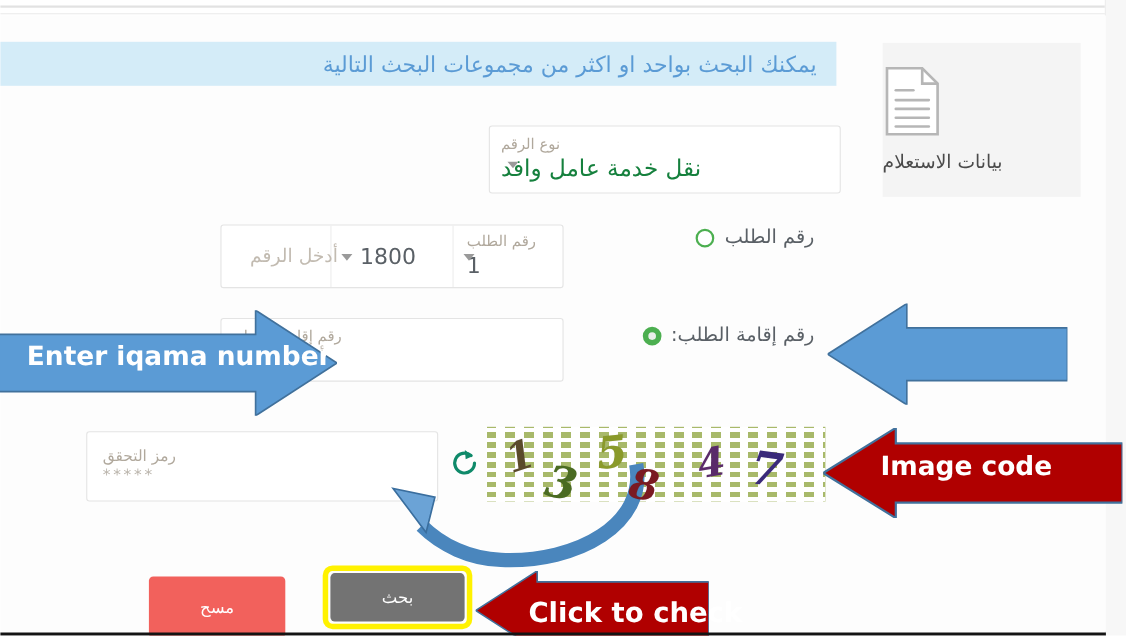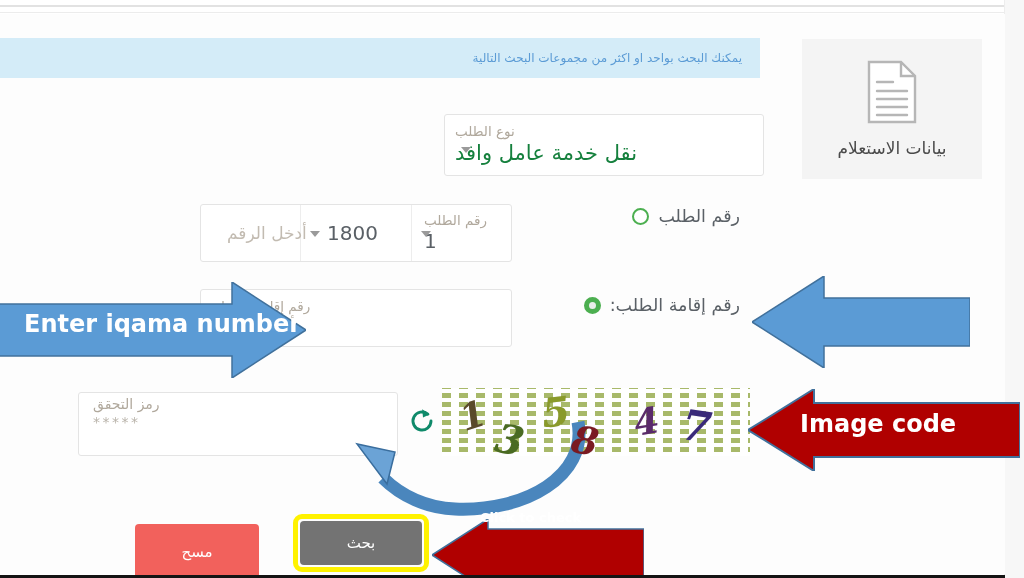--- a/index.html
+++ b/index.html
@@ -57,38 +57,38 @@
     width: 760px;
     height: 40px;
     background: #d4ecf8;
     box-sizing: border-box;
     display: flex;
     align-items: center;
     justify-content: flex-start;
     padding-right: 18px;
   }
   .banner-text {
-    font-size: 12px;
+    font-size: 20px;
     color: #5b9bd5;
     letter-spacing: .2px;
     white-space: nowrap;
   }
 
   
   .side-card {
     position: absolute;
     right: 23px;
     top: 25px;
     width: 180px;
     height: 140px;
     background: #f4f4f4;
     box-sizing: border-box;
     display: flex;
     flex-direction: column;
-    align-items: center;
+    align-items: flex-end;
     justify-content: center;
     gap: 14px;
   }
   .doc-icon { width: 54px; height: 64px; display: block; }
   .side-card-label {
     font-size: 17px;
     color: #4a4a4a;
     white-space: nowrap;
   }
 
@@ -215,21 +215,21 @@
 
   
   .captcha-input {
     left: 78px;
     top: 378px;
     width: 320px;
     height: 64px;
     display: flex;
     flex-direction: column;
     align-items: flex-end;
-    justify-content: flex-start;
+    justify-content: center;
     padding: 3px 14px;
   }
   .captcha-label { font-size: 14px; color: #b0a89c; line-height: 1.2; }
   .captcha-stars {
     font-size: 14px;
     color: #b9b3aa;
     letter-spacing: 2.5px;
     line-height: 1.3;
   }
   .refresh-icon {
@@ -348,21 +348,21 @@
           <line x1="12" y1="39" x2="42" y2="39"></line>
           <line x1="12" y1="47" x2="42" y2="47"></line>
           <line x1="12" y1="55" x2="42" y2="55"></line>
         </g>
       </svg>
       <span class="side-card-label">بيانات الاستعلام</span>
     </div>
 
     <div class="field-box svc-select">
       <span class="caret svc-caret"></span>
-      <span class="field-label">نوع الطلب</span>
+      <span class="field-label">نوع الرقم</span>
       <span class="field-value">نقل خدمة عامل وافد</span>
     </div>
 
     <div class="radio-opt radio-1">
       <span class="radio-label">رقم الطلب</span>
       <span class="radio-dot"></span>
     </div>
 
     <div class="field-box req-row">
       <div class="seg seg-num">
@@ -427,21 +427,21 @@
     </svg>
 
     <svg class="anno arrow-red-left" viewBox="0 0 272 82">
       <path d="M272 14 H66 V0 L0 41 L66 82 V68 H272 Z" fill="#b00000" stroke="#41719c" stroke-width="2"></path>
     </svg>
     <span class="anno-text" style="left:800px; top:396px;">Image code</span>
 
     <svg class="anno arrow-red-check" viewBox="0 0 212 72">
       <path d="M212 10 H56 V0 L0 36 L56 72 V62 H212 Z" fill="#b00000" stroke="#41719c" stroke-width="1.5"></path>
     </svg>
-    <span class="anno-text" style="left:480px; top:496px; font-size:13px;">Click to check</span>
+    <span class="anno-text" style="left:480px; top:528px; font-size:25px;">Click to check</span>
 
     <svg class="anno arrow-curve" viewBox="0 0 300 104">
       <path d="M243 8 C253 62, 190 98, 120 95 C 92 94, 66 82, 48 64" fill="none" stroke="#4a86bd" stroke-width="13" stroke-linecap="butt"></path>
       <path d="M52 70 L22 30 L60 38 Z" fill="#6ba3d6" stroke="#3a6e9e" stroke-width="1.5"></path>
     </svg>
 
   </div>
 
   <div class="bottom-rule"></div>
 </div>

